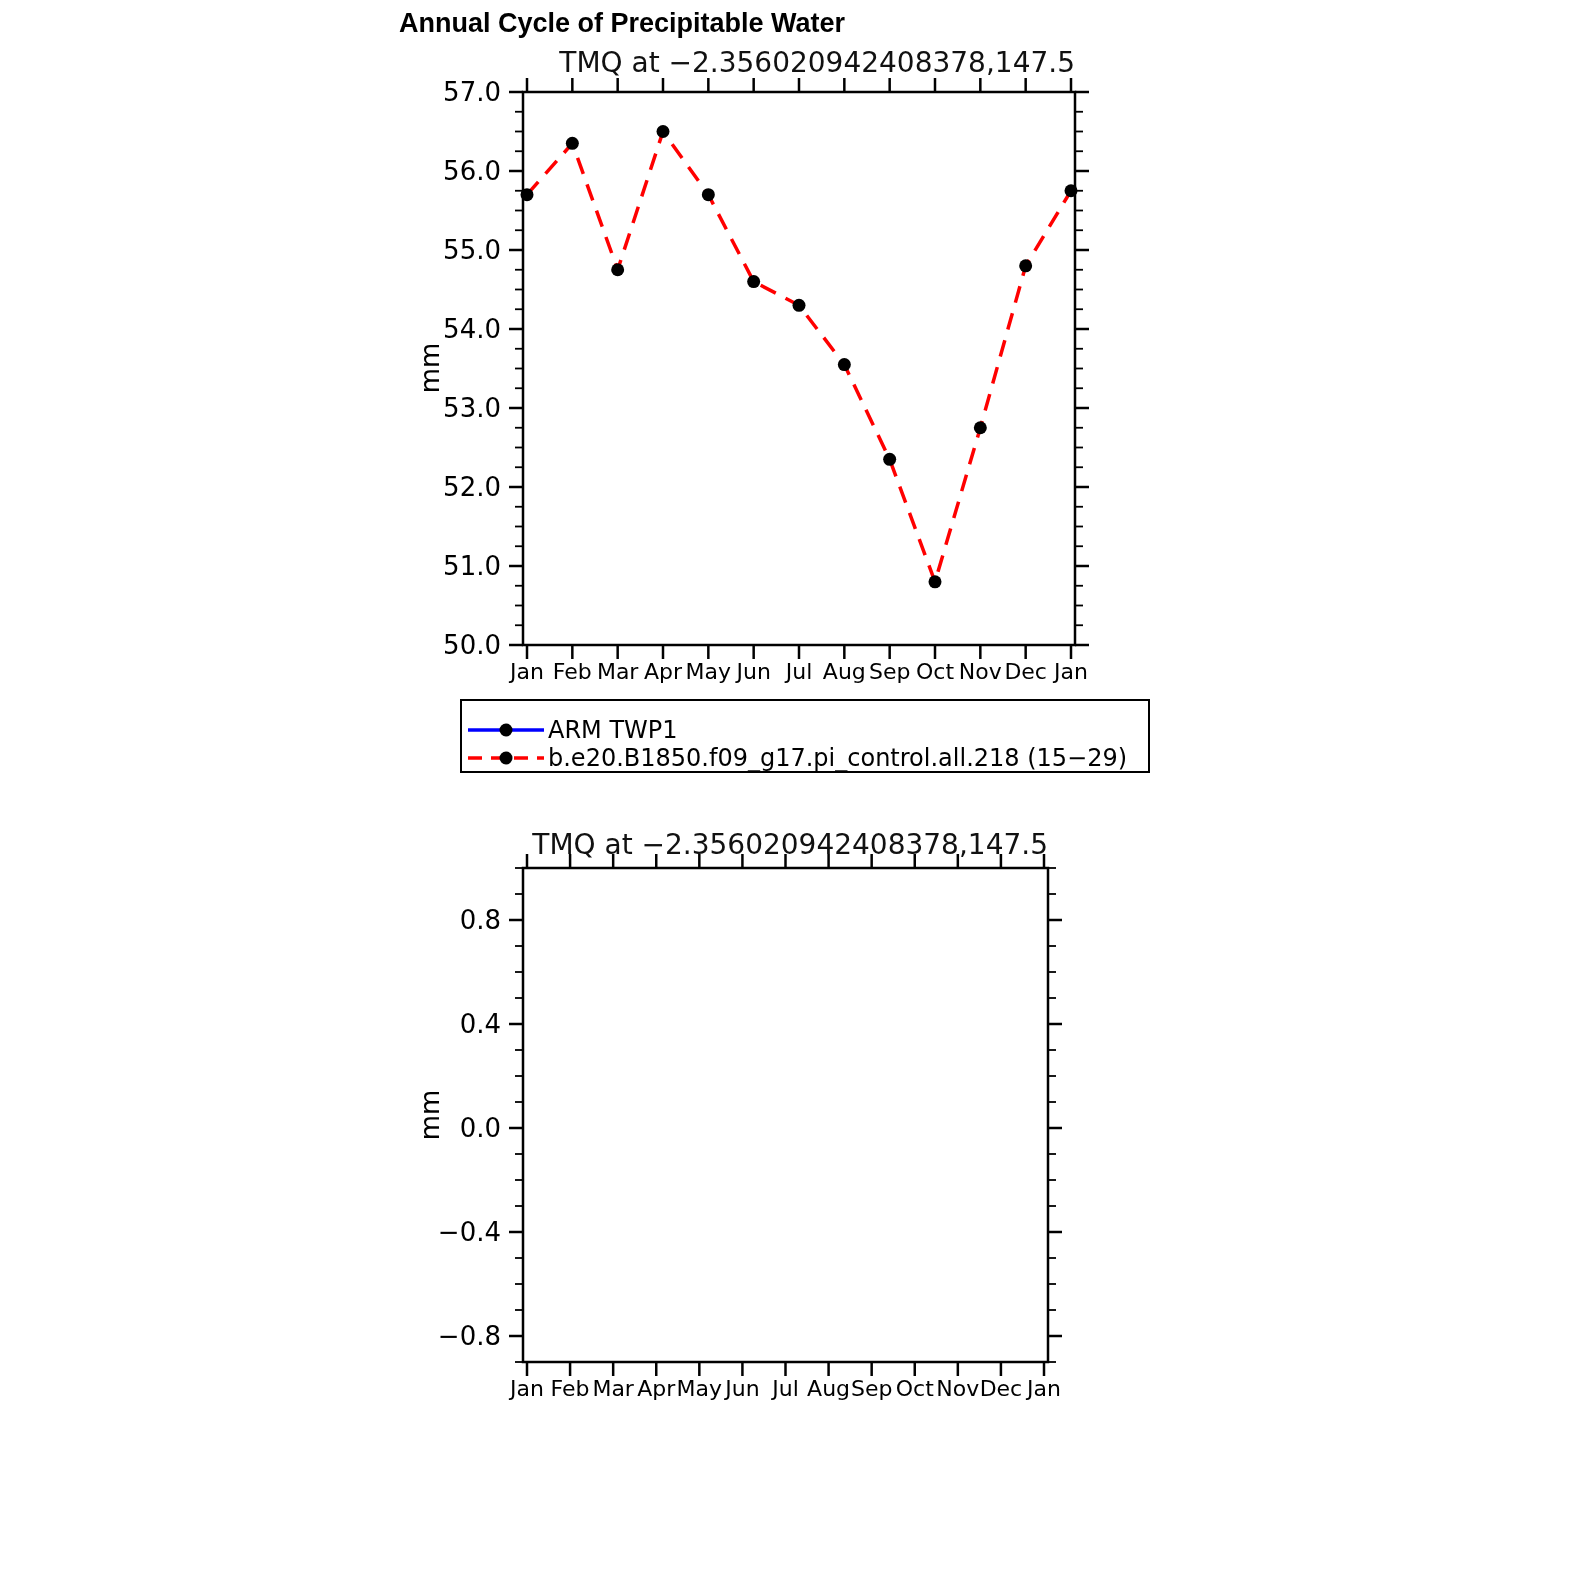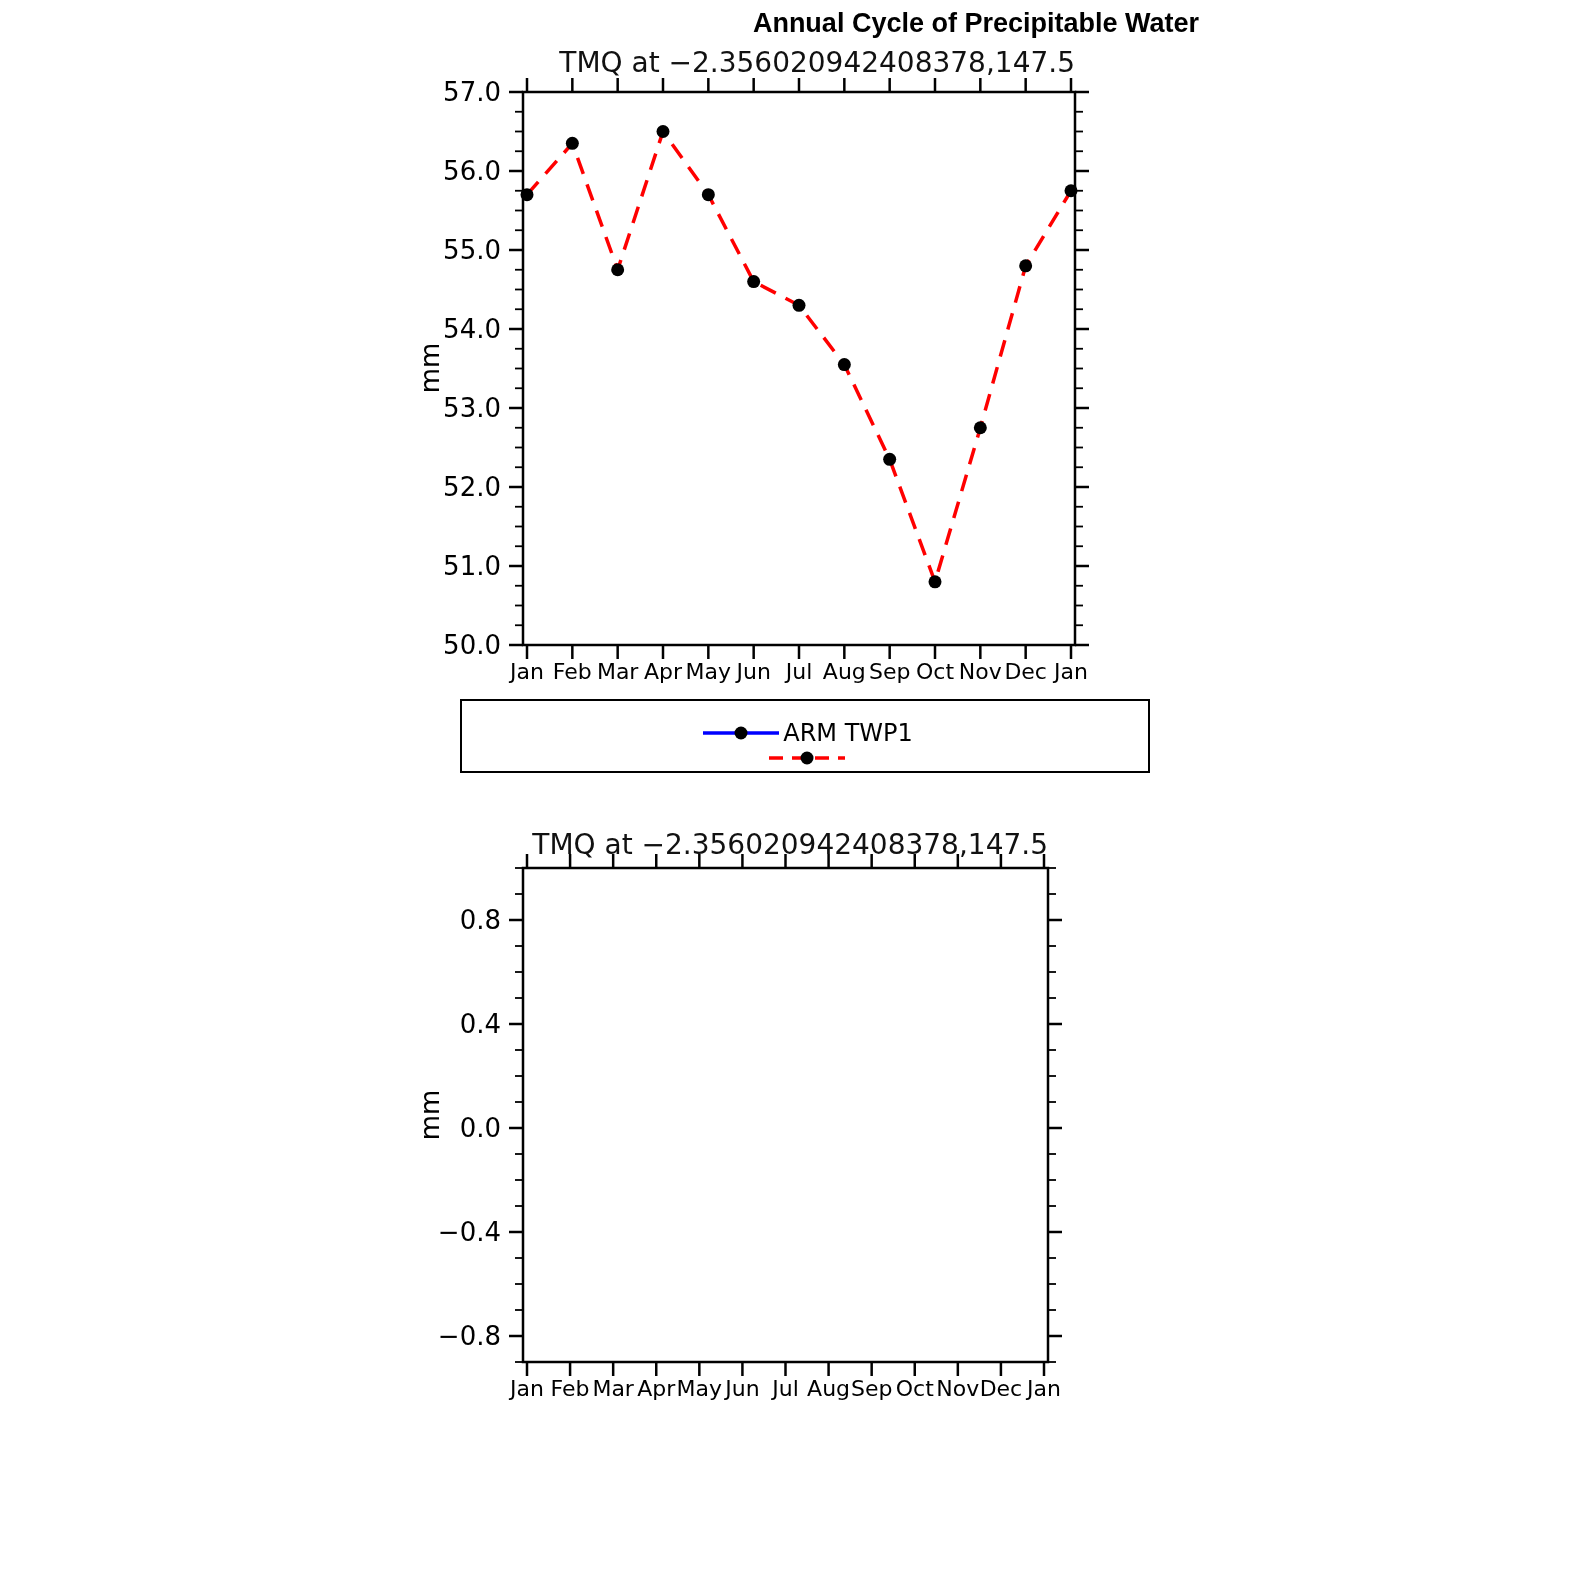--- a/index.html
+++ b/index.html
@@ -11,21 +11,21 @@
     height: 1574px;
     background: #ffffff;
     overflow: hidden;
   }
   .abs { position: absolute; }
   .chart-title {
     font-family: "Liberation Sans", sans-serif;
     font-weight: bold;
     font-size: 27px;
     color: #000;
-    text-align: right;
+    text-align: left;
     white-space: nowrap;
   }
   .chart-subtitle {
     font-family: "DejaVu Sans", sans-serif;
     font-weight: normal;
     font-size: 28px;
     color: #111;
     text-align: right;
     white-space: nowrap;
   }
@@ -40,21 +40,20 @@
   }
   svg.overlay { position: absolute; left: 0; top: 0; }
   .legend {
     position: absolute;
     border: 2px solid #000;
     background: #fff;
     display: flex;
     flex-direction: column;
     justify-content: center;
     padding: 18px 0 2px 4px;
-    align-items: center;
   }
   .legend-row {
     display: flex;
     align-items: center;
     height: 34px;
     white-space: nowrap;
   }
   .legend-sample { flex: 0 0 auto; }
   .legend-label {
     font-family: "DejaVu Sans", sans-serif;
@@ -290,19 +289,20 @@
         <line x1="2" y1="9" x2="78" y2="9" stroke-width="3.5" stroke="#0000ff"></line>
         <circle cx="40" cy="9" r="6.5" fill="#000"></circle>
       </svg>
       <span class="legend-label">ARM TWP1</span>
     </div>
     <div class="legend-row">
       <svg class="legend-sample" width="80" height="18">
         <line x1="2" y1="9" x2="78" y2="9" stroke-width="3.5" stroke-dasharray="14 9" stroke="#ff0000"></line>
         <circle cx="40" cy="9" r="6.5" fill="#000"></circle>
       </svg>
+      <span class="legend-label">b.e20.B1850.f09_g17.pi_control.all.218 (15−29)</span>
     </div>
   </div>
 
   <div class="abs chart-subtitle" style="left:523px; top:828px; width:525px;">TMQ at −2.356020942408378,147.5</div>
   <div class="abs ylabel" style="left:395px; top:1100px; width:70px; height:30px;">mm</div>
 
 </div>
 
 </body></html>

